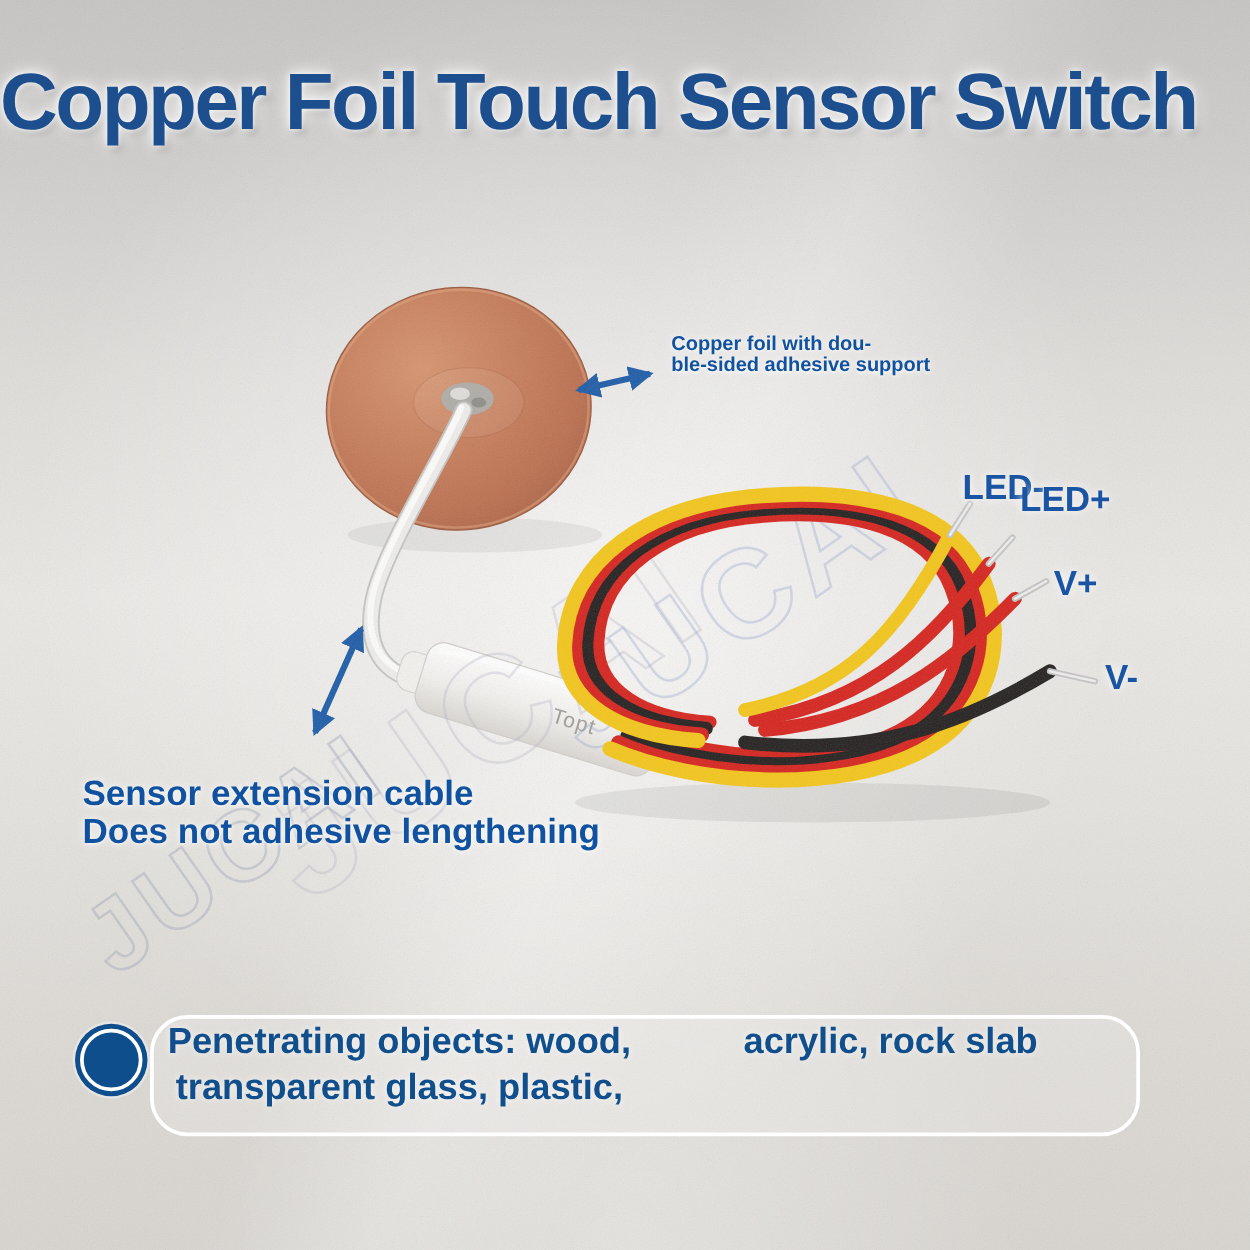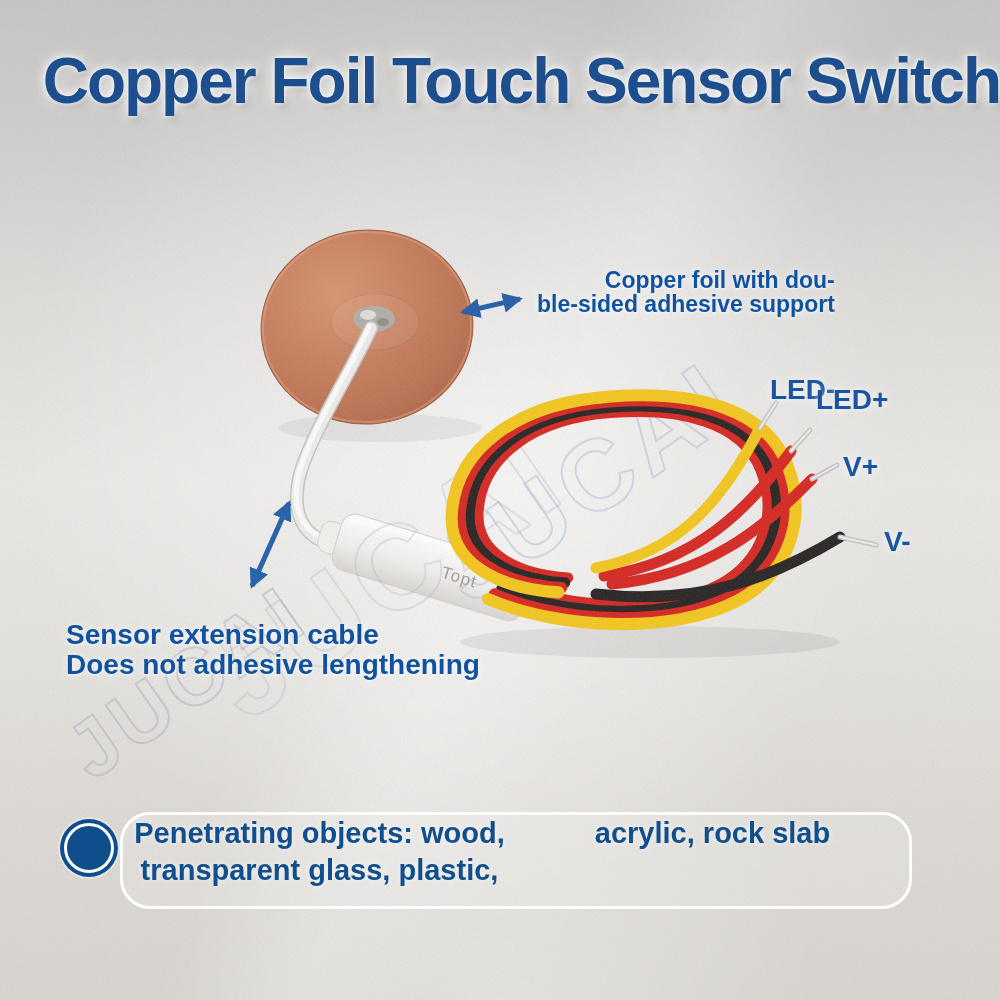--- a/index.html
+++ b/index.html
@@ -8,27 +8,27 @@
     font-family:"Liberation Sans",sans-serif;
     background:
       radial-gradient(ellipse at 50% 105%, rgba(255,255,255,.35) 0%, rgba(255,255,255,0) 45%),
       radial-gradient(ellipse at 46% 44%, rgba(255,255,255,.55) 0%, rgba(255,255,255,0) 58%),
       linear-gradient(115deg, rgba(255,255,255,0) 42%, rgba(255,255,255,.22) 52%, rgba(255,255,255,0) 62%),
       linear-gradient(180deg,#c6c5c4 0%,#cfcdcb 12%,#dfddda 30%,#eae8e5 48%,#e5e3df 64%,#ddDAD5 82%,#d8d5d0 100%);
   }
   .layer{position:absolute;left:0;top:0;width:1000px;height:1000px;}
   .noise{pointer-events:none;}
   .title{
-    position:absolute;left:0;top:44px;width:1000px;text-align:right;white-space:nowrap;
+    position:absolute;left:0;top:44px;width:1000px;text-align:left;white-space:nowrap;
     font-size:64px;font-weight:700;letter-spacing:-2px;color:#1d4e8d;
     text-shadow:0 0 14px #ffffff,0 0 5px rgba(255,255,255,.95),3px 4px 6px rgba(110,110,110,.45);
   }
   .callout{position:absolute;font-weight:700;color:#10529f;line-height:1.06;
     text-shadow:0 0 8px rgba(255,255,255,.85),0 1px 2px rgba(255,255,255,.6);}
-  .co-copper{left:537px;top:268px;font-size:23px;text-align:right;}
+  .co-copper{left:537px;top:268px;font-size:16px;}
   .co-cable{left:66px;top:592px;font-size:28px;margin-top:28px;}
   .wire-label{position:absolute;font-weight:700;color:#1a55a4;font-size:28px;
     text-shadow:0 0 8px rgba(255,255,255,.9);}
   .lbl-ledm{left:770px;top:374px;}
   .lbl-ledp{left:816px;top:384px;}
   .lbl-vp{left:843px;top:451px;}
   .lbl-vm{left:884px;top:526px;}
   .panel{
     position:absolute;left:120px;top:812px;width:792px;height:97px;
     border:3px solid #ffffff;border-radius:30px;background:rgba(255,255,255,.16);

